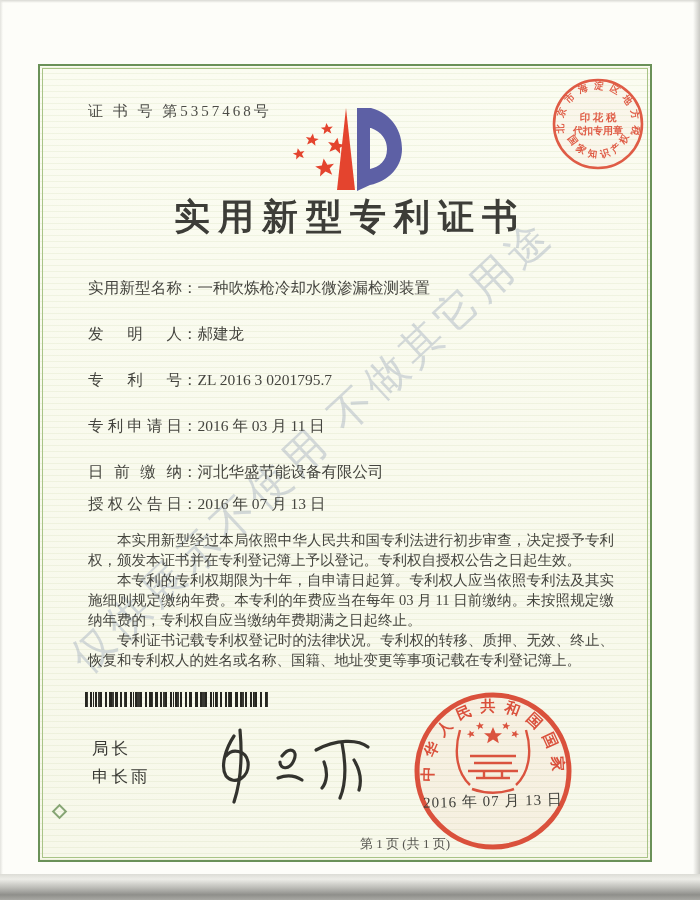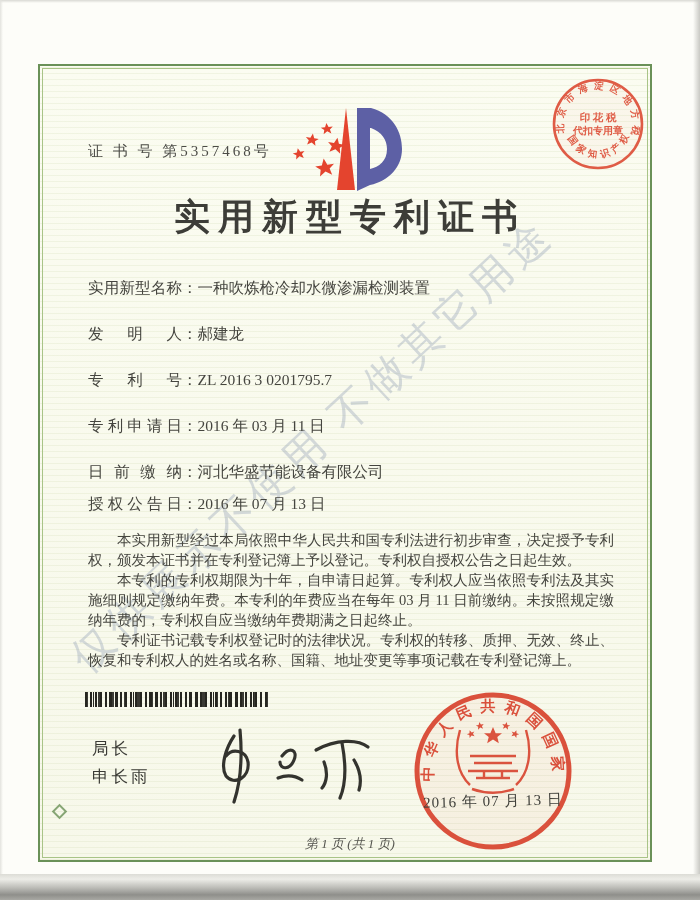--- a/index.html
+++ b/index.html
@@ -14,21 +14,21 @@
                  background:linear-gradient(#dcdcd6 0%, #ededE8 20%, #b9b9b4 55%, #8f8f8b 80%, #a8a8a3 100%); }
 
   
   .frame { position:absolute; left:38px; top:64px; width:614px; height:798px;
            border:2px solid #6a9158;
            background:
              repeating-linear-gradient(0deg, rgba(185,200,145,0.16) 0 1px, rgba(0,0,0,0) 1px 6px),
              linear-gradient(#fbfcf1,#f7f8ea); }
   .frame-inner { position:absolute; left:2px; top:2px; right:2px; bottom:2px; border:1px solid #a9c487; }
 
-  .cert-no { position:absolute; left:88px; top:102px; font-size:15px; letter-spacing:3px; color:#4b4b46;margin-top:40px; }
+  .cert-no { position:absolute; left:88px; top:102px; font-size:15px; letter-spacing:3px; color:#4b4b46; }
 
   .title { position:absolute; left:110px; top:193px; width:480px; text-align:center;
            font-size:36px; font-weight:600; letter-spacing:8px; color:#3d3d38; }
 
   .stamp-tax { position:absolute; left:548px; top:74px; width:100px; height:100px; opacity:0.92; }
   .logo { position:absolute; left:285px; top:104px; width:125px; height:92px; }
 
   .field { position:absolute; left:88px; font-size:15.5px; color:#45453f; white-space:nowrap; }
   .field-label { display:inline-block; width:94px; text-align:justify; text-align-last:justify; text-justify:inter-character; }
   .f0{top:278px} .f1{top:324px} .f2{top:370px} .f3{top:416px} .f4{top:462px} .f5{top:494px}
@@ -44,21 +44,21 @@
                repeating-linear-gradient(90deg,#3a3a33 0 3px, rgba(0,0,0,0) 3px 13px); }
 
   .signoff-title { position:absolute; left:92px; top:738px; font-size:16.5px; letter-spacing:3px; color:#3a3a35; font-family:"Liberation Sans",sans-serif; }
   .signoff-name  { position:absolute; left:92px; top:766px; font-size:16.5px; letter-spacing:3px; color:#3a3a35; font-family:"Liberation Sans",sans-serif; }
   .signature { position:absolute; left:196px; top:722px; width:180px; height:85px; }
 
   .seal { position:absolute; left:410px; top:688px; width:166px; height:166px; }
   .seal-date { position:absolute; left:413px; top:792px; width:160px; text-align:center;
                font-size:15px; color:#3f3f3a; letter-spacing:1px; transform:rotate(-1.5deg); }
 
-  .footer { position:absolute; left:250px; top:835px; width:200px; text-align:center; font-size:13px; color:#55554f;font-style:italic; }
+  .footer { position:absolute; left:250px; top:835px; width:200px; text-align:right; font-size:13px; color:#55554f; }
 
   .watermark { position:absolute; left:78px; top:636px; white-space:nowrap;
                font-size:42px; letter-spacing:6px; color:rgba(122,138,170,0.30);
                transform:rotate(-43deg); transform-origin:0 50%; pointer-events:none; }
 
   .corner-mark { position:absolute; left:54px; top:806px; width:11px; height:11px;
                  border:2px solid #6a9158; transform:rotate(45deg); opacity:0.8; }
 </style>
 </head>
 <body>

